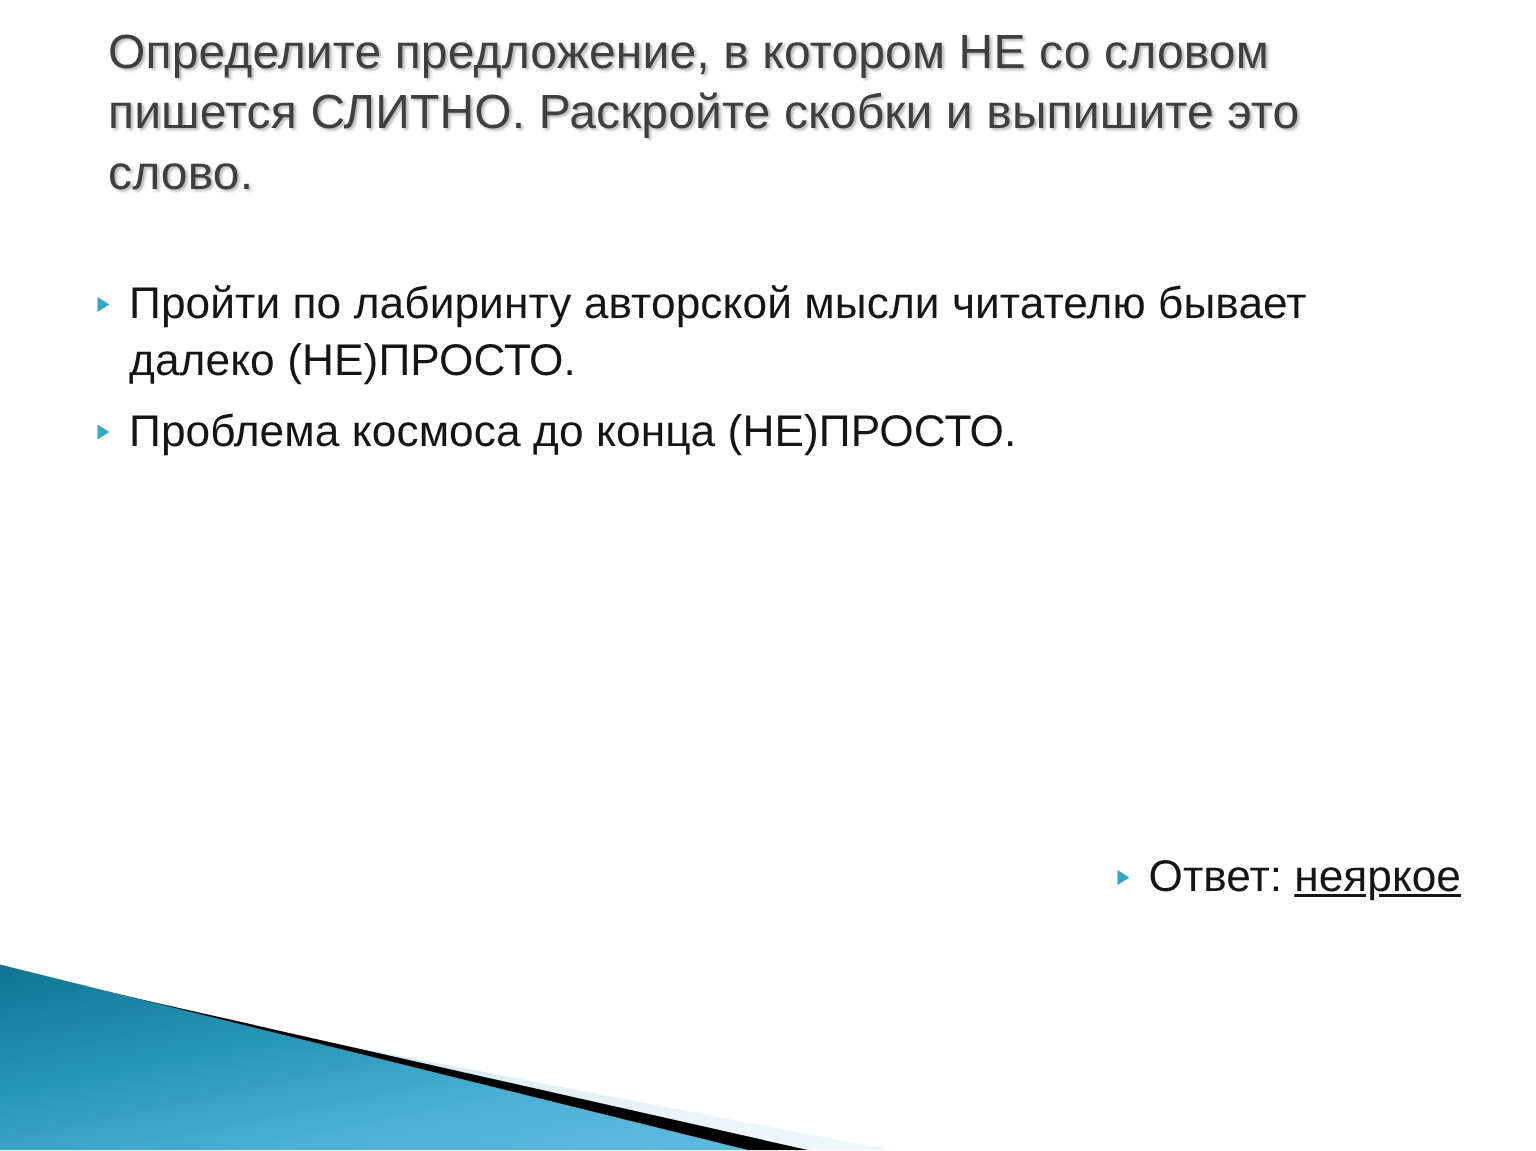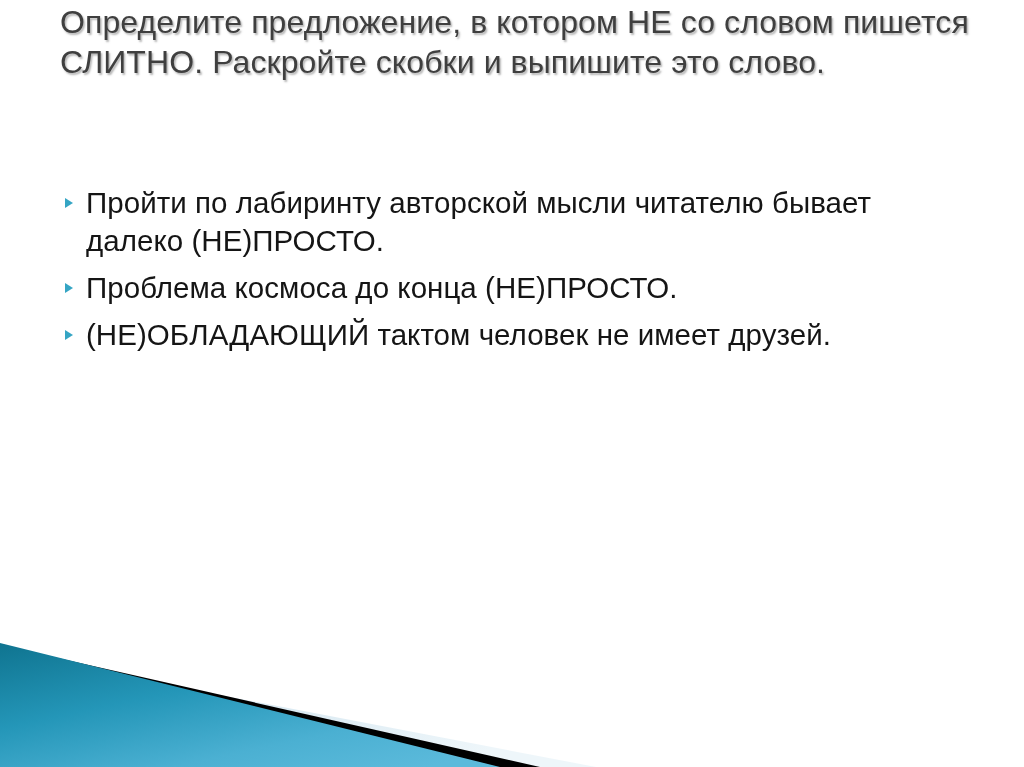--- a/index.html
+++ b/index.html
@@ -33,21 +33,21 @@
   }
   #title-text {
     font-family: "Liberation Sans", "DejaVu Sans", sans-serif;
     font-size: 32px;
     font-weight: 400;
     line-height: 1.26;
     color: #3f3f3f;
     letter-spacing: 0.1px;
     text-shadow: 1.5px 1.5px 2px rgba(120,120,120,0.55);
     white-space: pre-line;
-    margin: 0;
+    margin: 12px;
   }
 
   
   #body-block {
     position: absolute;
     left: 62px;
     top: 184px;
     width: 912px;
   }
   .bullet-row {
@@ -141,32 +141,32 @@
     <div class="bullet-row">
       <span class="bullet-marker">
         <svg width="14" height="14" viewBox="0 0 14 14" aria-hidden="true">
           <polygon points="3,2 11,7 3,12" fill="#35a5c4"></polygon>
         </svg>
       </span>
       <span class="bullet-text">Проблема космоса до конца (НЕ)ПРОСТО.</span>
     </div>
 
 
-    <div class="bullet-row">
-      <span class="bullet-marker">
-        <svg width="14" height="14" viewBox="0 0 14 14" aria-hidden="true">
-          <polygon points="3,2 11,7 3,12" fill="#35a5c4"></polygon>
-        </svg>
-      </span>
-      <span class="bullet-text">(НЕ)ОБЛАДАЮЩИЙ тактом человек не имеет друзей.</span>
-    </div>
 
 
   </div>
 
+  <div id="answer-row">
+    <span id="answer-marker">
+      <svg width="14" height="14" viewBox="0 0 14 14" aria-hidden="true">
+        <polygon points="3,2 11,7 3,12" fill="#35a5c4"></polygon>
+      </svg>
+    </span>
+    <span id="answer-text"><span>Ответ: </span><span id="answer-word">неяркое</span></span>
+  </div>
 
   <div id="bottom-decoration">
     <svg viewBox="0 0 1024 150" preserveAspectRatio="none" aria-hidden="true">
       <defs>
         <linearGradient id="tealGrad" x1="0" y1="0" x2="0.85" y2="1">
           <stop offset="0%" stop-color="#0f7490"></stop>
           <stop offset="40%" stop-color="#2496b8"></stop>
           <stop offset="75%" stop-color="#4bb0d2"></stop>
           <stop offset="100%" stop-color="#5bbadb"></stop>
         </linearGradient>

